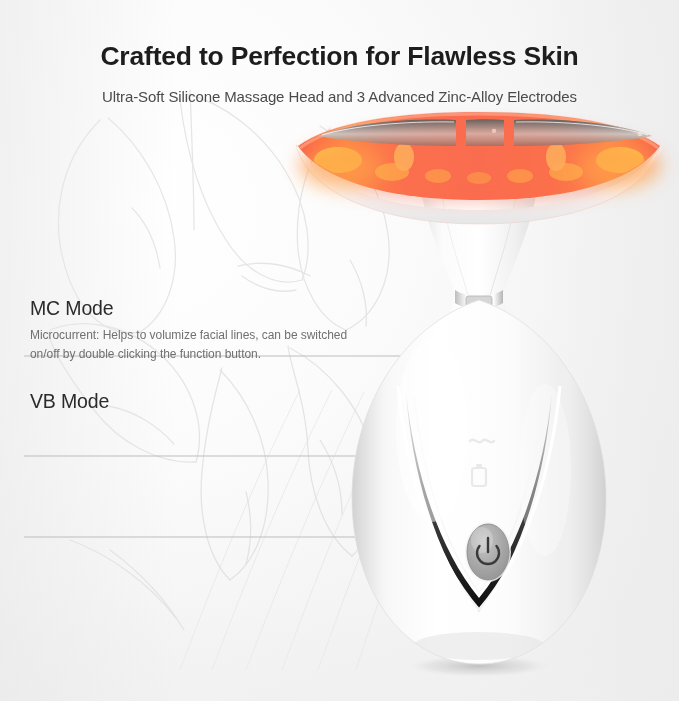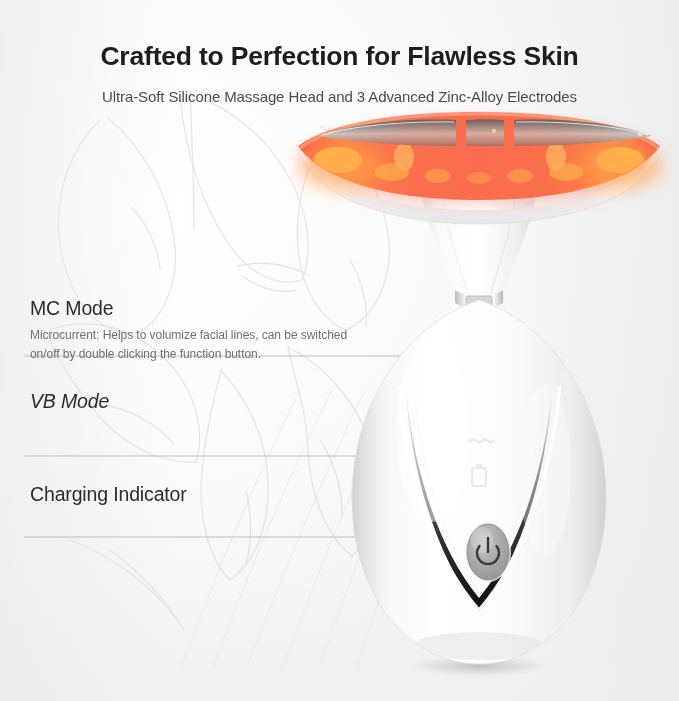--- a/index.html
+++ b/index.html
@@ -92,21 +92,21 @@
   }
   .feature-desc {
     font-size: 12px;
     font-weight: normal;
     color: #707070;
     line-height: 1.55;
     letter-spacing: -0.05px;
     margin: 0;
   }
   #feature-mc        { top: 297px; }
-  #feature-vb        { top: 390px; font-style: italic; }
+  #feature-vb        { top: 390px; }
   #feature-charging  { top: 483px; }
 
   
   .leaders {
     position: absolute;
     inset: 0;
     pointer-events: none;
   }
 
   
@@ -423,16 +423,15 @@
   <div class="feature" id="feature-mc">
     <h3 class="feature-title">MC Mode</h3>
     <p class="feature-desc">Microcurrent: Helps to volumize facial lines, can be switched on/off by double clicking the function button.</p>
   </div>
 
   <div class="feature" id="feature-vb">
     <h3 class="feature-title">VB Mode</h3>
   </div>
 
   <div class="feature" id="feature-charging">
-    <h3 class="feature-title">Charging Indicator</h3>
   </div>
 
 </div>
 
 </body></html>

